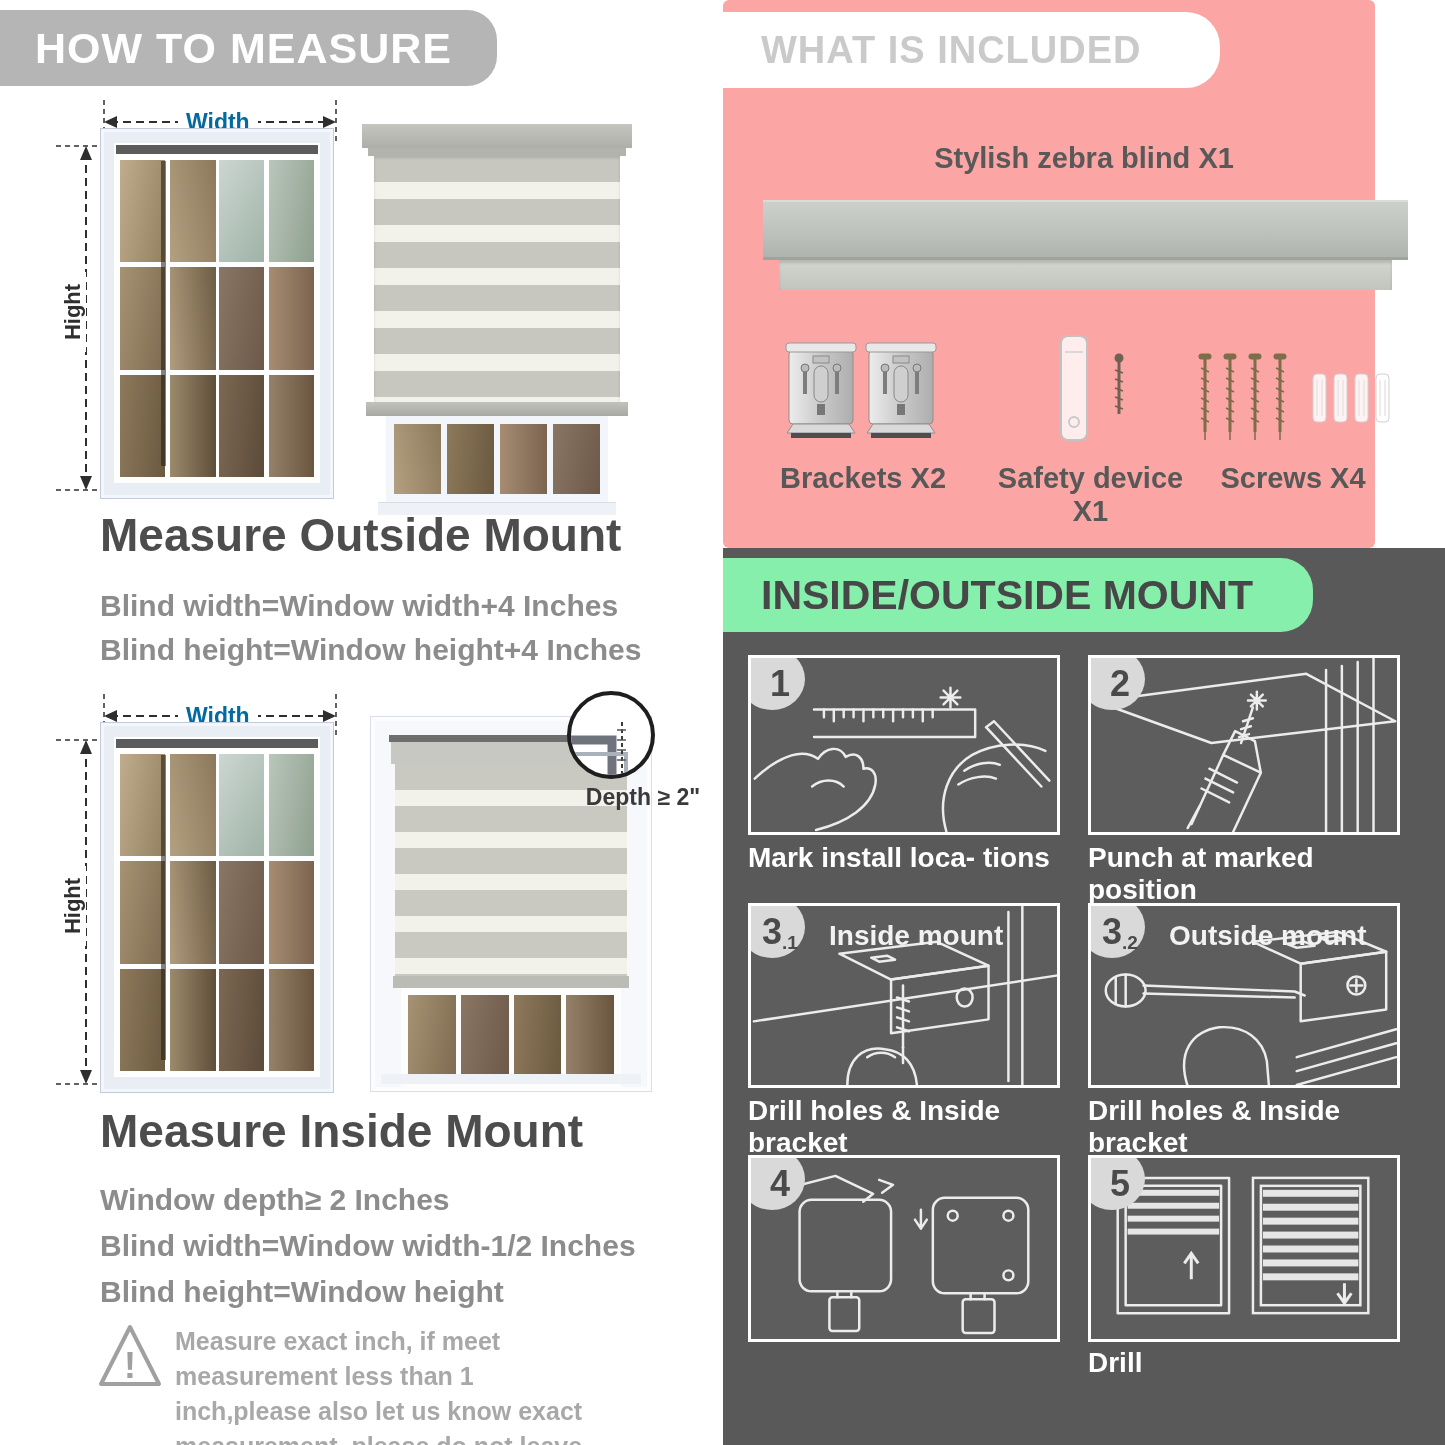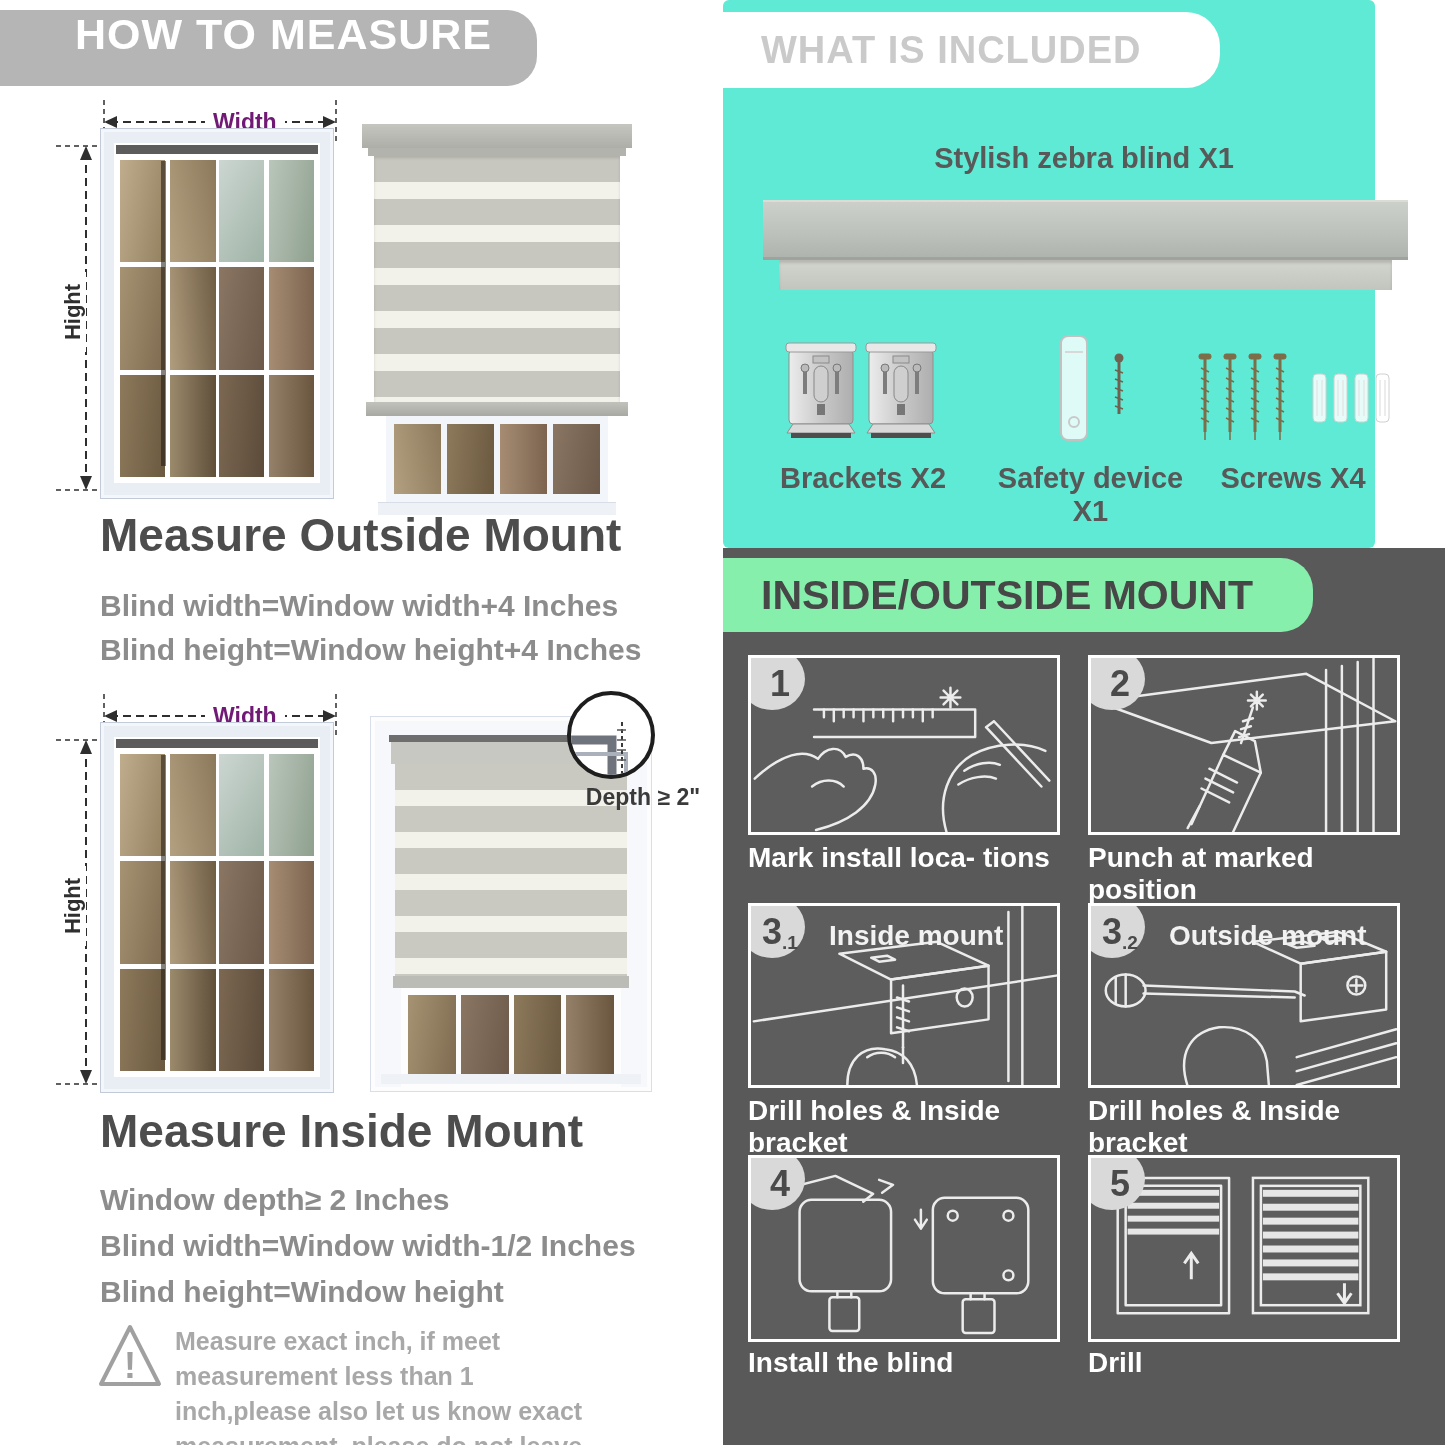--- a/index.html
+++ b/index.html
@@ -3,21 +3,21 @@
 <meta charset="utf-8">
 <style>
   html,body{margin:0;padding:0;background:#fff;}
   .canvas{position:relative;width:1445px;height:1445px;background:#fff;overflow:hidden;
           font-family:"Liberation Sans",sans-serif;}
   .abs{position:absolute;}
 
   
   .left-col{position:absolute;left:0;top:0;width:723px;height:1445px;background:#fff;}
   .lbanner{position:absolute;left:0;top:10px;width:497px;height:76px;background:#b5b5b5;
-           border-radius:0 30px 30px 0;display:flex;padding-left:40px;}
+           border-radius:0 30px 30px 0;display:flex;align-items:center;}
   .lbanner span{color:#fff;font-weight:bold;font-size:43px;letter-spacing:1px;padding-left:35px;}
 
   .h1{position:absolute;font-weight:bold;font-size:46px;color:#4d4d4d;}
   .rule{position:absolute;font-weight:bold;font-size:30px;color:#8c8c8c;margin-top:23px;}
 
   
   .window{position:absolute;width:232px;height:369px;background:#e9edf4;border:1px solid #c3cbd8;
           box-shadow:inset 0 0 0 3px #f3f6fa;}
   .win-open{position:absolute;left:13px;right:13px;top:14px;bottom:15px;background:#fff;
             display:flex;flex-direction:column;}
@@ -51,32 +51,32 @@
   .bi-shadowtop{position:absolute;left:18px;right:18px;top:18px;height:7px;background:#6e6e6e;}
   .bi-cassette{position:absolute;left:20px;right:20px;top:25px;height:22px;background:#c8c8c2;}
   .bi-fabric{position:absolute;left:24px;right:24px;top:47px;height:212px;
      background:repeating-linear-gradient(180deg,#c9c9c1 0 26px,#f2f1ea 26px 42px);}
   .bi-rail{position:absolute;left:22px;right:22px;top:259px;height:12px;background:#bcbcb6;}
   .bi-window{position:absolute;left:30px;right:30px;top:271px;height:86px;border:7px solid #fdfdfd;
              background:#fdfdfd;display:flex;gap:5px;}
   .bi-window .pane{flex:1;}
   .bi-sill{position:absolute;left:10px;right:10px;top:357px;height:10px;background:#eef1f6;}
 
-  .dim-word{position:absolute;background:#fff;padding:0 8px;font-weight:bold;font-size:23px;color:#701a75;margin-left:27px;}
+  .dim-word{position:absolute;background:#fff;padding:0 8px;font-weight:bold;font-size:23px;color:#0369a1;}
   .dim-word-v{position:absolute;width:80px;text-align:center;background:#fff;
               font-weight:bold;font-size:22px;color:#2f2f2f;
               transform:rotate(-90deg);transform-origin:0 0;}
   .depth-label{position:absolute;left:558px;top:784px;width:170px;text-align:center;
                font-weight:bold;font-size:23px;color:#3a3a3a;}
   .warn-text{position:absolute;left:175px;top:1324px;width:412px;
              font-weight:bold;font-size:25px;line-height:35px;color:#a8a8a8;}
 
   
   .right-col{position:absolute;left:723px;top:0;width:722px;height:1445px;}
-  .included{position:absolute;left:0;top:0;width:652px;height:548px;background:#5eead4;border-radius:6px;}
+  .included{position:absolute;left:0;top:0;width:652px;height:548px;background:#fca5a5;border-radius:6px;}
   .rbanner{position:absolute;left:0;top:12px;width:497px;height:76px;background:#fff;
            border-radius:0 34px 34px 0;display:flex;align-items:center;}
   .rbanner span{color:#cacaca;font-weight:bold;font-size:38px;letter-spacing:1px;padding-left:38px;}
   .product-label{position:absolute;left:0;top:142px;width:722px;text-align:center;
                  font-weight:bold;font-size:29px;color:#595959;}
   .cassette-top{position:absolute;left:40px;top:200px;width:645px;height:60px;
      background:linear-gradient(180deg,#ced1cb 0%,#bfc3bd 50%,#aeb2ac 100%);
      box-shadow:inset 0 -3px 0 #9fa39d, inset 0 2px 0 #dadcd6;}
   .cassette-bottom{position:absolute;left:56px;top:260px;width:613px;height:30px;
      background:linear-gradient(180deg,#d3d6ce,#c2c5bd);box-shadow:inset 0 3px 3px rgba(0,0,0,.14);}
@@ -486,17 +486,16 @@
             <rect x="172" y="116" width="96" height="7"></rect>
           </g>
           <path d="M254 126 v18 M247 136 l7 10 l7 -10" stroke="#ececec" stroke-width="3" fill="none"></path>
         </svg>
         <div class="badge">
           <span class="bnum">5</span>
             <span class="bsub"></span>
         </div>
       </div>
 
-      <div class="caption" style="left:25px;top:799px;">Install the blind</div>
       <div class="caption" style="left:365px;top:799px;">Drill</div>
     </div>
   </section>
 </div>
 
 </body></html>

